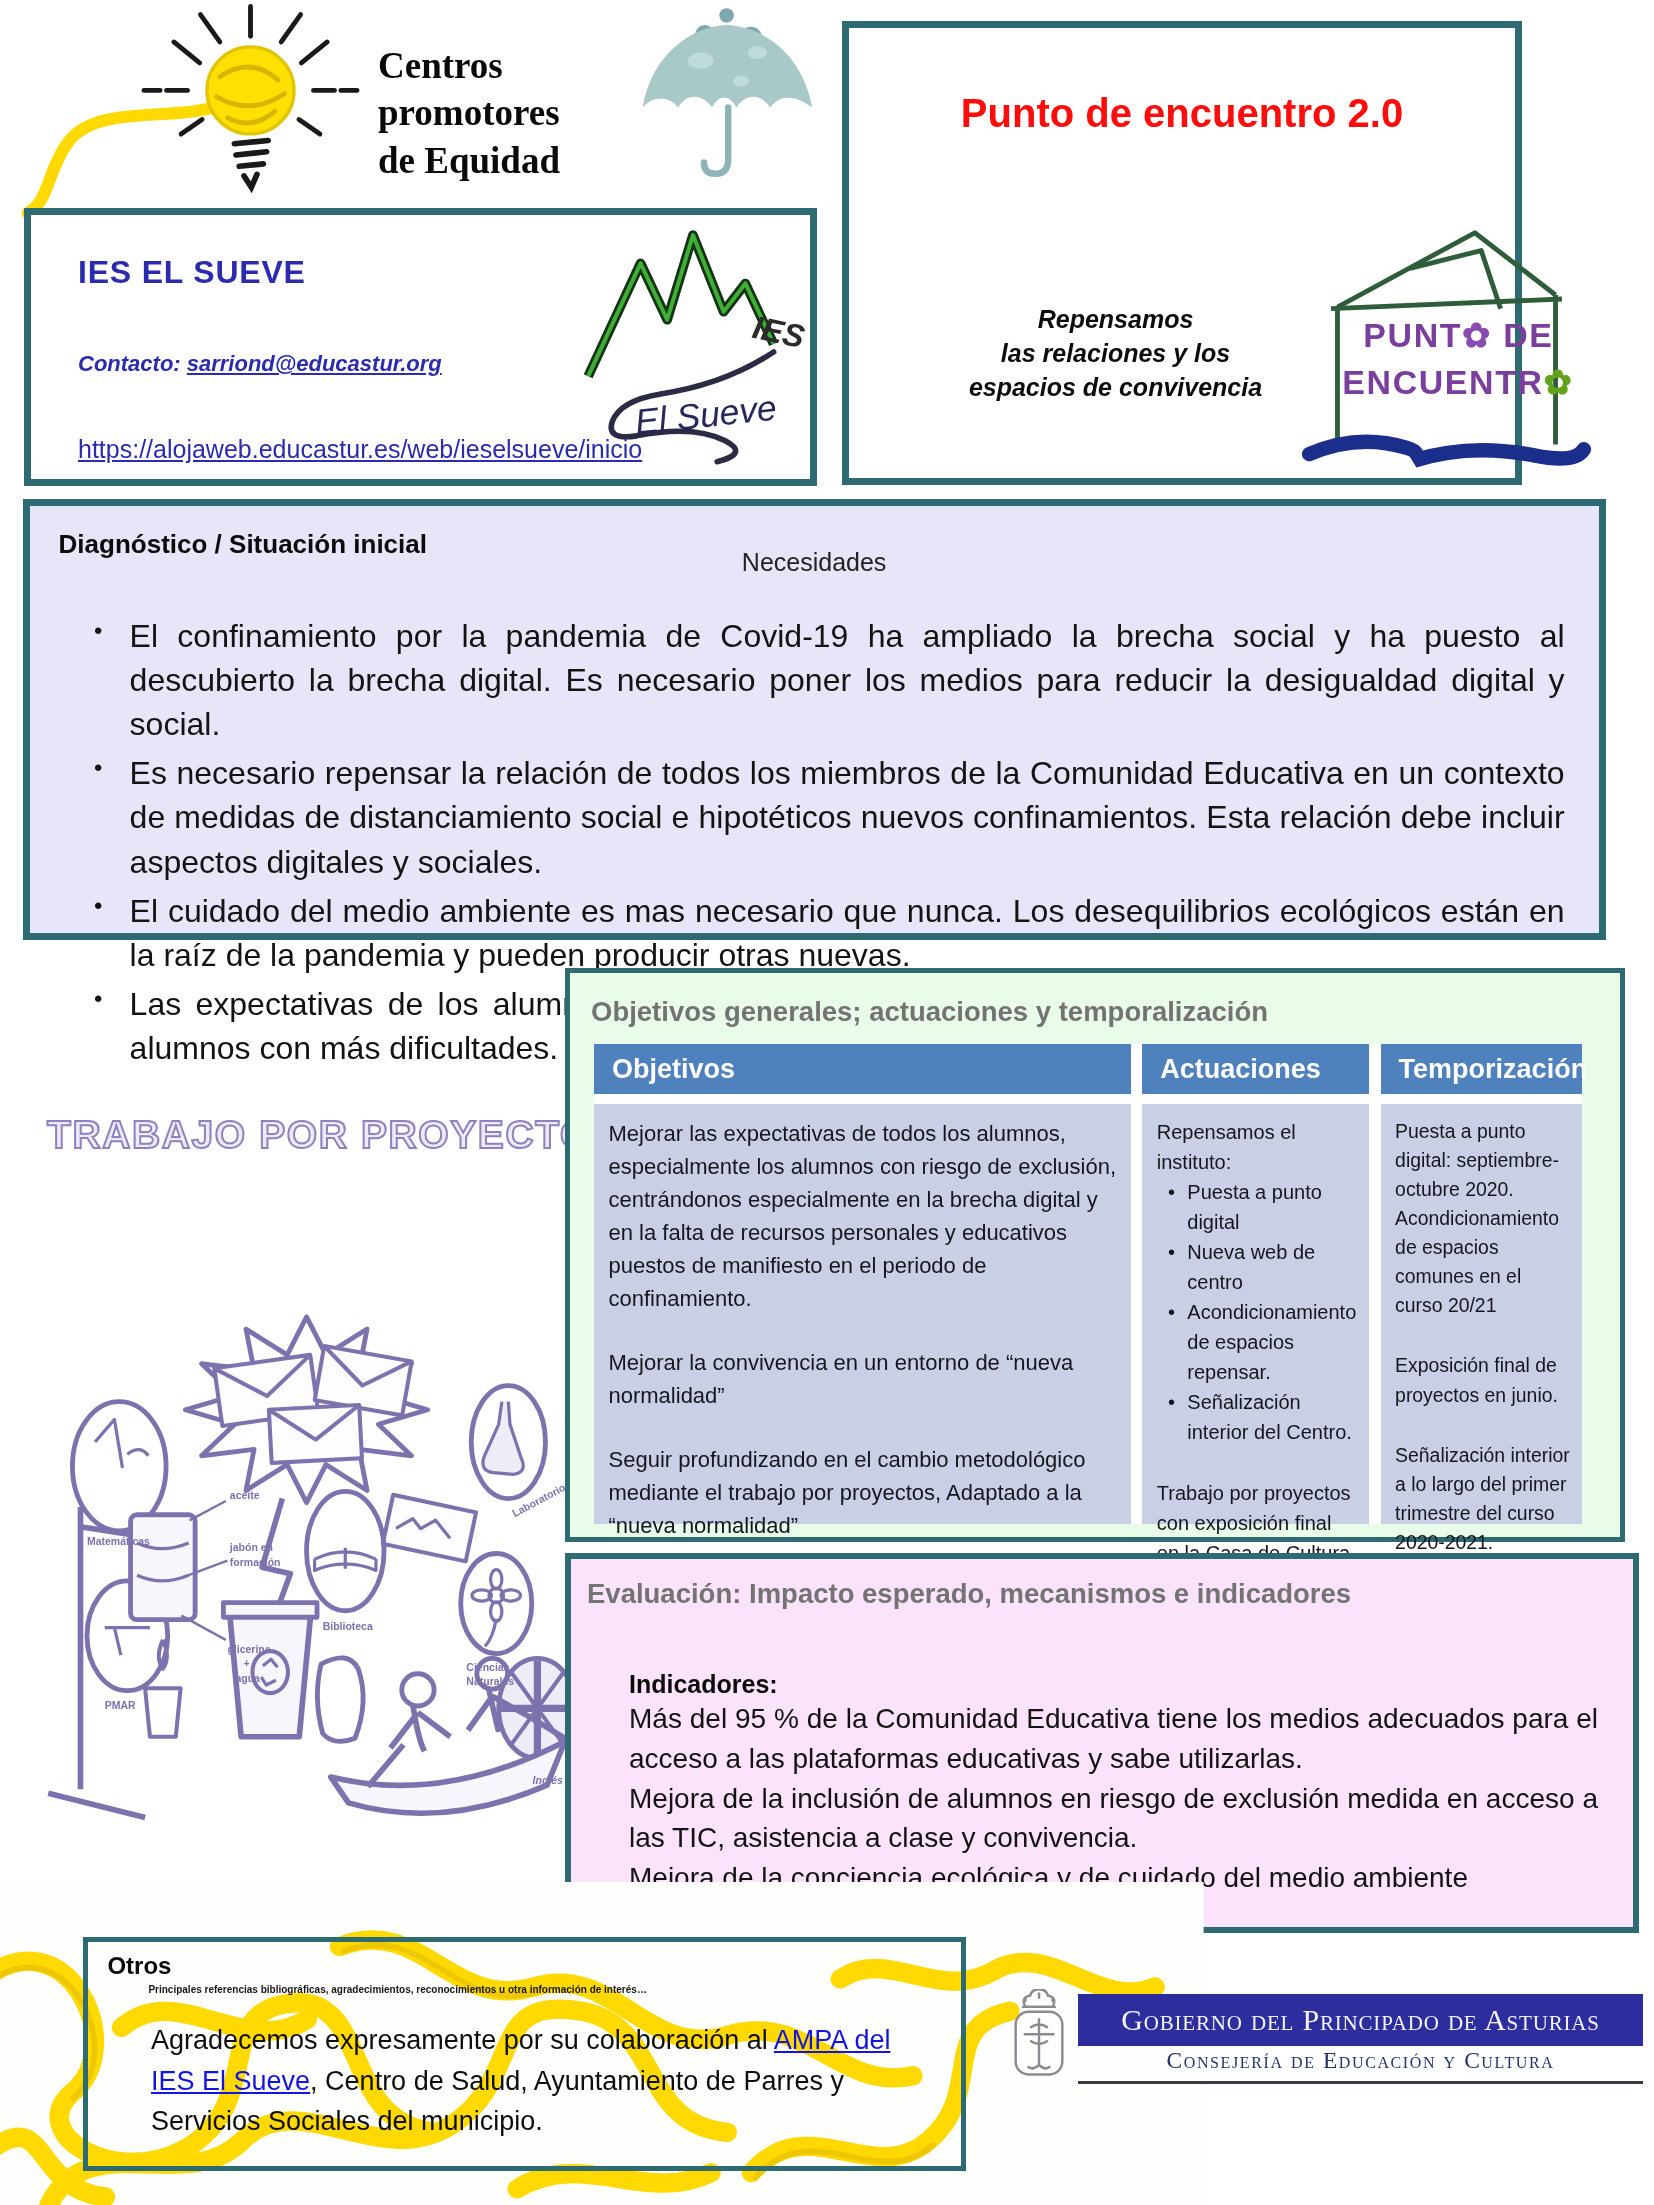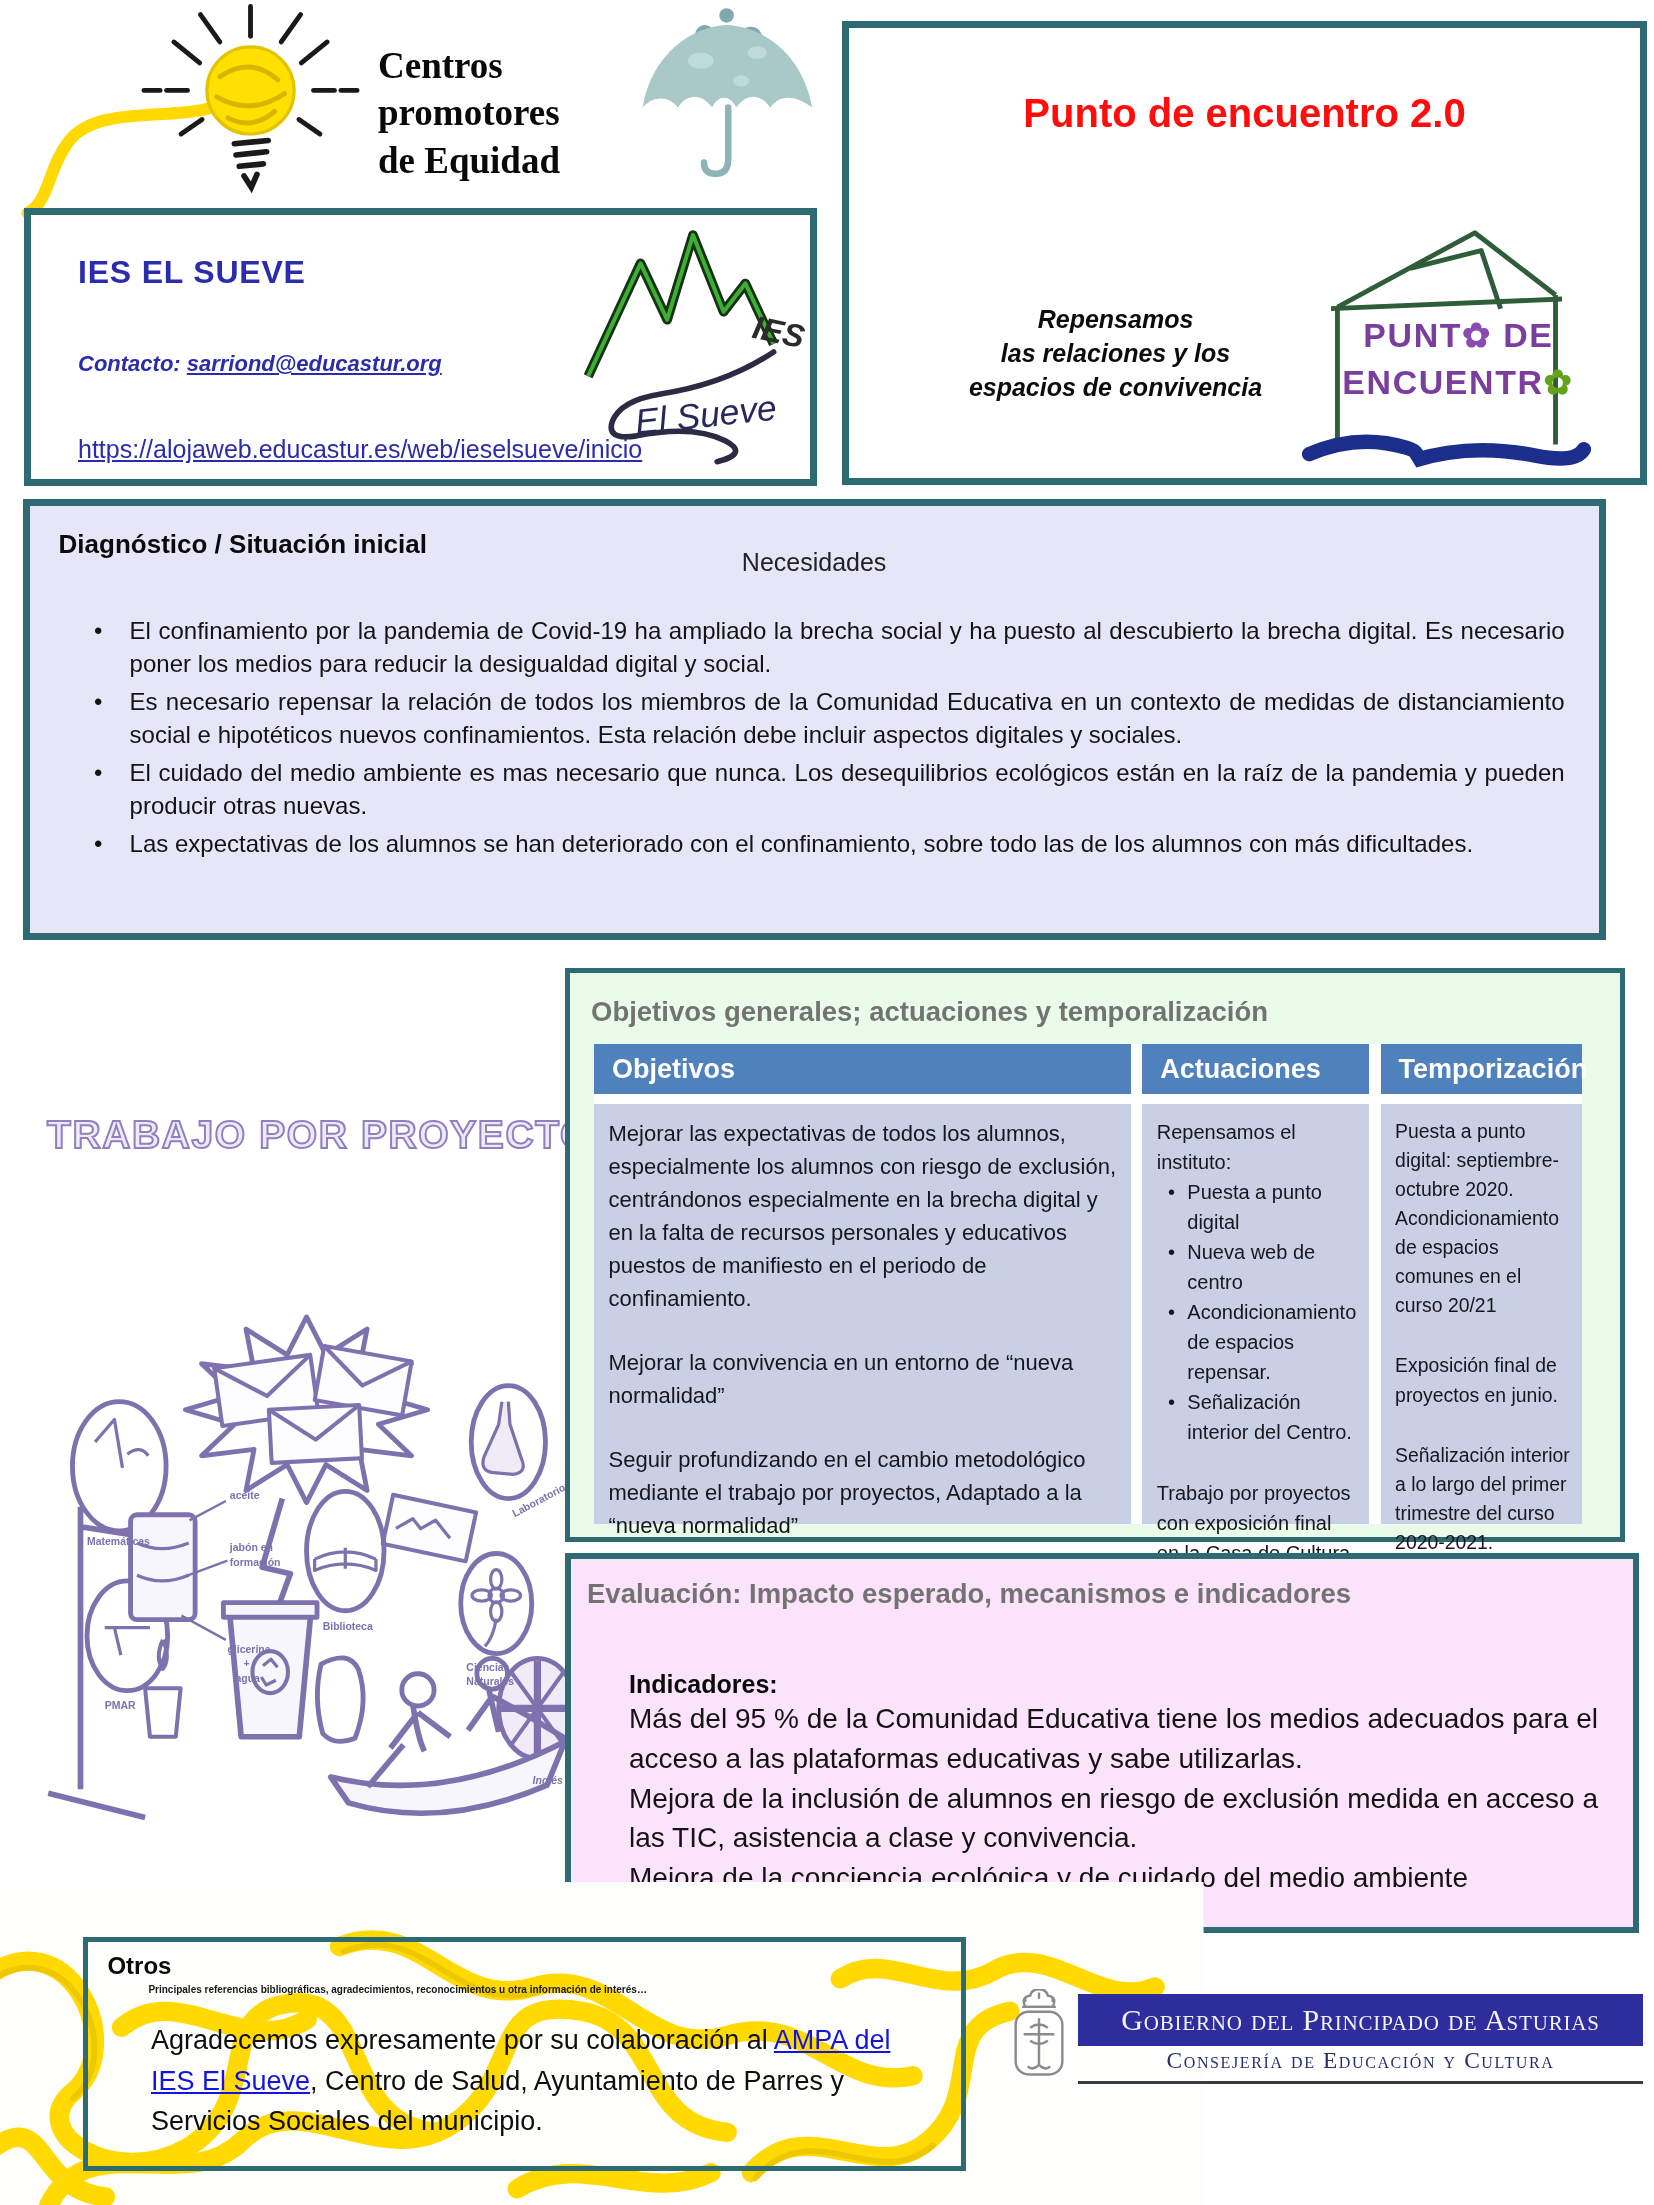--- a/index.html
+++ b/index.html
@@ -15,21 +15,21 @@
   .contact-line{color:#2a2bad;font-style:italic;font-weight:bold;font-size:22px;}
   .contact-line a,.url-line a{color:#2a2bad;text-decoration:underline;}
   .url-line{color:#2a2bad;font-size:25px;}
   .motto{font-weight:bold;font-style:italic;font-size:25px;line-height:1.35;text-align:center;color:#0c0c0c;}
 
   
   .diag{background:#e6e6f8;}
   .diag-title{font-weight:bold;font-size:26px;color:#0b0b0b;}
   .diag-sub{font-size:25px;color:#222;}
   .diag-bullets{margin:0;padding:0;list-style:none;}
-  .diag-bullets li{position:relative;padding-left:50px;font-size:24px;line-height:1.38;text-align:justify;margin-bottom:4.8px;color:#131313;}
+  .diag-bullets li{position:relative;padding-left:50px;font-size:32px;line-height:1.38;text-align:justify;margin-bottom:4.8px;color:#131313;}
   .diag-bullets li::before{content:"•";position:absolute;left:14.5px;top:0;font-size:24px;}
 
   
   .objbox{background:#e9fbe9;border:5.7px solid #2d6a72;}
   .section-title{color:#737373;font-weight:bold;font-size:27.5px;}
   .grid-table{position:absolute;display:grid;grid-template-columns:537px 227px 201px;column-gap:11.3px;row-gap:9.7px;background:#ffffff;}
   .th{background:#4f81bd;color:#ffffff;font-weight:bold;font-size:27px;display:flex;align-items:center;padding-left:18px;height:50px;}
   .td{background:#c9cfe5;color:#16161e;padding:13px 11.3px 13px 14.5px;font-size:22px;line-height:1.5;height:420px;box-sizing:border-box;}
   .td.small{font-size:20px;}
   .td.smaller{font-size:19.4px;}
@@ -108,21 +108,21 @@
     <circle cx="152" cy="42" r="14" fill="#7fa9ae"></circle>
     <path d="M18,128 C30,60 80,28 122,26 C168,28 216,62 228,128
              C206,112 188,112 176,128 C164,110 146,110 134,128
              C126,112 112,112 104,128 C92,110 72,110 62,128 C50,112 30,114 18,128 Z" fill="#a9c8c8"></path>
     <ellipse cx="90" cy="70" rx="16" ry="10" fill="#bedadb"></ellipse>
     <ellipse cx="160" cy="60" rx="12" ry="8" fill="#bedadb"></ellipse>
     <ellipse cx="140" cy="95" rx="10" ry="7" fill="#bedadb"></ellipse>
     <path d="M124,128 L124,192 q0,18 -16,18 q-14,0 -14,-14" fill="none" stroke="#8fb4b8" stroke-width="8" stroke-linecap="round"></path>
   </svg>
 
-  <div class="tealbox" style="left:842px;top:21px;width:805px;height:464px;">
+  <div class="tealbox" style="left:842px;top:21px;width:680px;height:464px;">
     <div class="project-title" style="position:absolute;left:0;top:63px;width:100%;">Punto de encuentro 2.0</div>
 
     <div class="motto" style="position:absolute;left:32px;top:275px;width:469px;">
       <div>Repensamos</div>
       <div>las relaciones y los</div>
       <div>espacios de convivencia</div>
     </div>
 
     <svg style="position:absolute;left:440px;top:190px;" width="315" height="267" viewBox="0 0 390 330">
       <g fill="none" stroke="#2f5d3a" stroke-width="6" stroke-linejoin="round">

